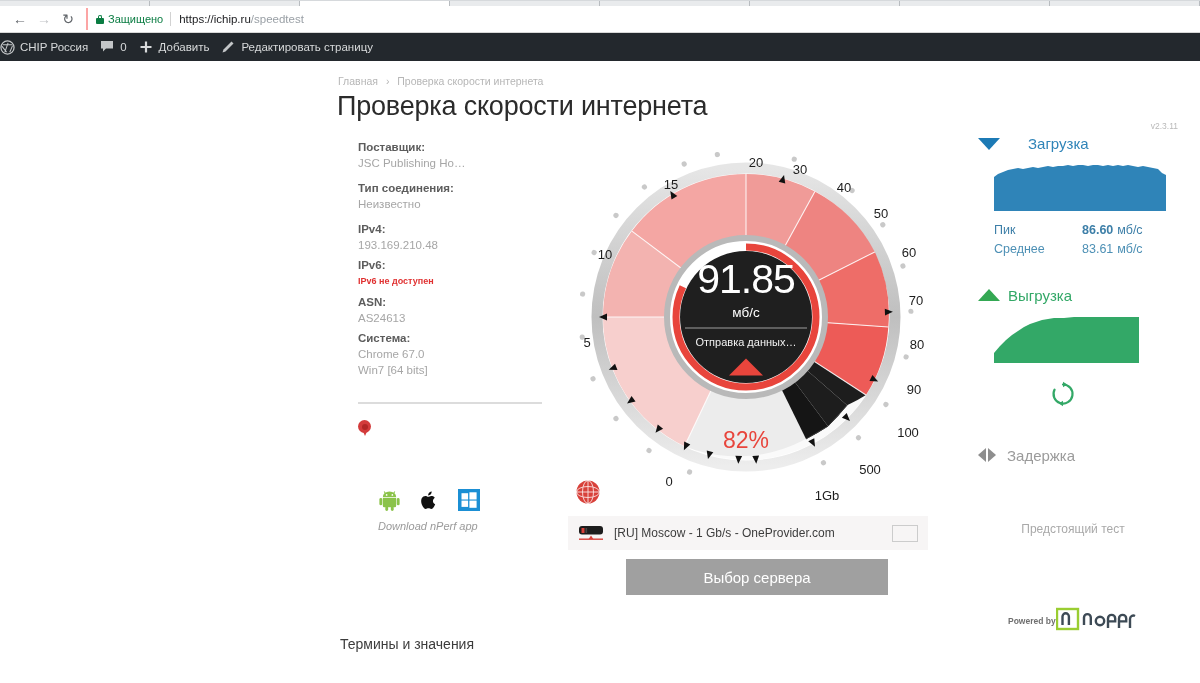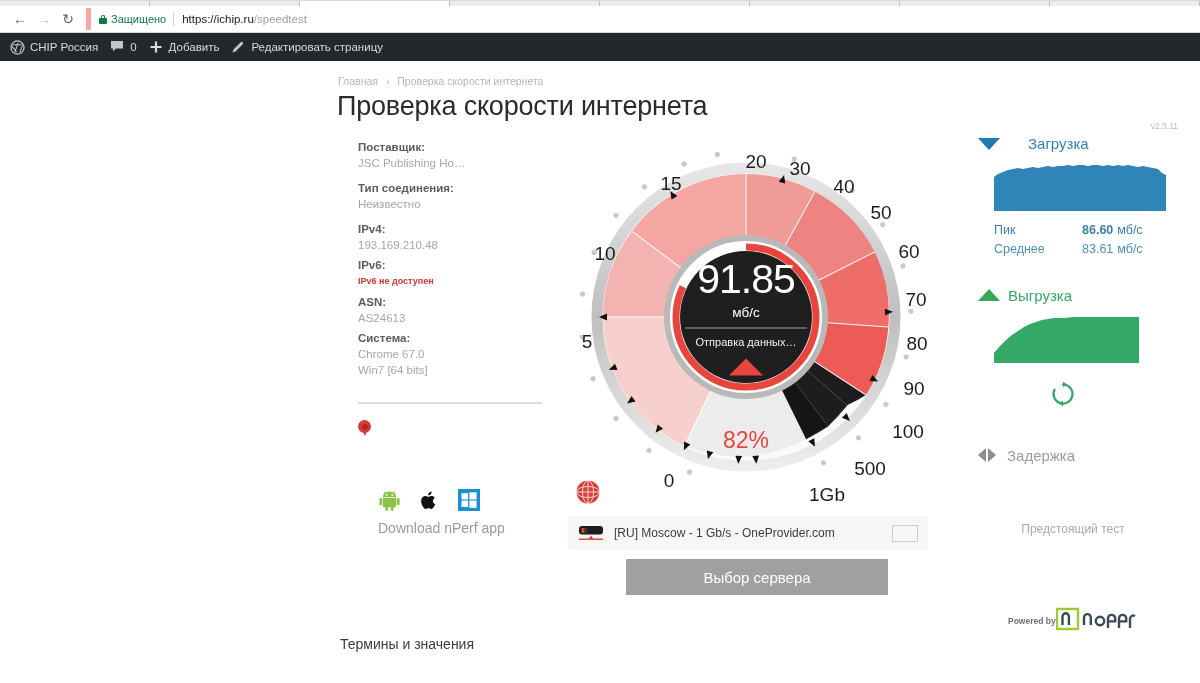--- a/index.html
+++ b/index.html
@@ -29,36 +29,36 @@
     width: 24px; height: 24px;
     display: flex; align-items: center; justify-content: center;
     color: #5f6368; font-size: 14px; line-height: 1;
   }
   .nav-btn.disabled { color: #c3c5c8; }
   #omnibox {
     flex: 1; height: 22px; margin-left: 6px; margin-right: 10px;
     background: #ffffff;
     display: flex; align-items: center;
     font-size: 11px;
-    border-left: 5px solid #fca5a5;
+    border-left: 2px solid #fca5a5;
     padding-left: 8px;
   }
   .lock-ico { width: 8px; height: 9px; margin-right: 4px; position: relative; }
   .lock-ico .body { position: absolute; bottom: 0; left: 0; width: 8px; height: 6px; background: #0a7c42; border-radius: 1px; }
   .lock-ico .shackle { position: absolute; top: 0; left: 2px; width: 4px; height: 4px; border: 1.4px solid #0a7c42; border-bottom: none; border-radius: 2px 2px 0 0; }
   .secure-label { color: #0a7c42; font-size: 11px; margin-right: 7px; }
   .url-sep { width: 1px; height: 14px; background: #d2d2d2; margin-right: 8px; }
   .url-host { color: #202124; font-size: 11.5px; }
   .url-path { color: #9aa0a6; font-size: 11.5px; }
 
   
   #adminbar {
     height: 28px; background: #23282d; color: #d8dadb;
     display: flex; align-items: center; font-size: 11.5px;
-    padding-left: 10px; gap: 0;
+    gap: 0;
   }
   .ab-item { display: flex; align-items: center; gap: 5px; padding: 0 12px 0 0; color: #d8dadb; }
   .ab-item .lbl { font-size: 11.5px; }
   .ab-ico { width: 15px; height: 15px; display: inline-block; position: relative; color: #c3c6c8; }
 
   
   #page { position: relative; width: 1087px; height: 622px; background: #fff; }
   #content { position: absolute; left: 330px; top: 0; width: 870px; height: 622px; }
 
   .crumbs { position: absolute; left: 8px; top: 14px; font-size: 10.5px; color: #b6b6b6; }
@@ -76,28 +76,28 @@
   .geo { margin-top: 15px; display: flex; gap: 8px; align-items: flex-start; }
   .pin { width: 13px; height: 17px; flex: none; position: relative; margin-top: 1px; }
   .pin .head { position: absolute; top: 0; left: 0; width: 13px; height: 13px; border-radius: 50%; background: #d33b3b; }
   .pin .tip { position: absolute; top: 9px; left: 3.5px; width: 0; height: 0; border-left: 3px solid transparent; border-right: 3px solid transparent; border-top: 7px solid #d33b3b; }
   .pin .dot { position: absolute; top: 3.5px; left: 3.5px; width: 6px; height: 6px; border-radius: 50%; background: #b12626; }
   .geo-coord { font-size: 11px; color: #7a7a7a; }
   .geo-addr { font-size: 9.5px; color: #b3b3b3; margin-top: 2px; }
 
   .apps { margin-top: 52px; display: flex; gap: 18px; align-items: center; padding-left: 20px; }
   .app-ico { width: 22px; height: 22px; display: flex; align-items: center; justify-content: center; }
-  .dl-label { font-size: 14px; color: #9a9a9a; margin-top: 9px; padding-left: 20px; }
+  .dl-label { font-size: 11px; color: #9a9a9a; margin-top: 9px; padding-left: 20px; font-style: italic; }
 
   .terms { position: absolute; left: 10px; top: 575px; font-size: 14px; color: #3c3c3c; }
 
   
   #gauge-wrap { position: absolute; left: 236px; top: 76px; width: 360px; height: 360px; }
   #gauge { position: absolute; left: 0; top: 0; }
-  .tick-lbl { position: absolute; font-size: 19px; color: #1d1d1d; font-weight: 400; transform: translate(-50%, -50%); white-space: nowrap; }
+  .tick-lbl { position: absolute; font-size: 13px; color: #1d1d1d; font-weight: 400; transform: translate(-50%, -50%); white-space: nowrap; }
 
   .gauge-center {
     position: absolute; left: 50%; top: 50%; transform: translate(-50%, -50%);
     width: 150px; text-align: center; color: #fff; pointer-events: none;
   }
   .g-value { font-size: 41px; font-weight: 400; line-height: 1; letter-spacing: -1px; }
   .g-unit { font-size: 13.5px; margin-top: 5px; }
   .g-rule { height: 1px; background: #9d9d9d; margin: 8px 14px 0 14px; }
   .g-status { font-size: 11px; margin-top: 7px; color: #f2f2f2; }
   .g-arrow { width: 0; height: 0; margin: 11px auto 0 auto; border-left: 17px solid transparent; border-right: 17px solid transparent; border-bottom: 17px solid #e8453c; }

